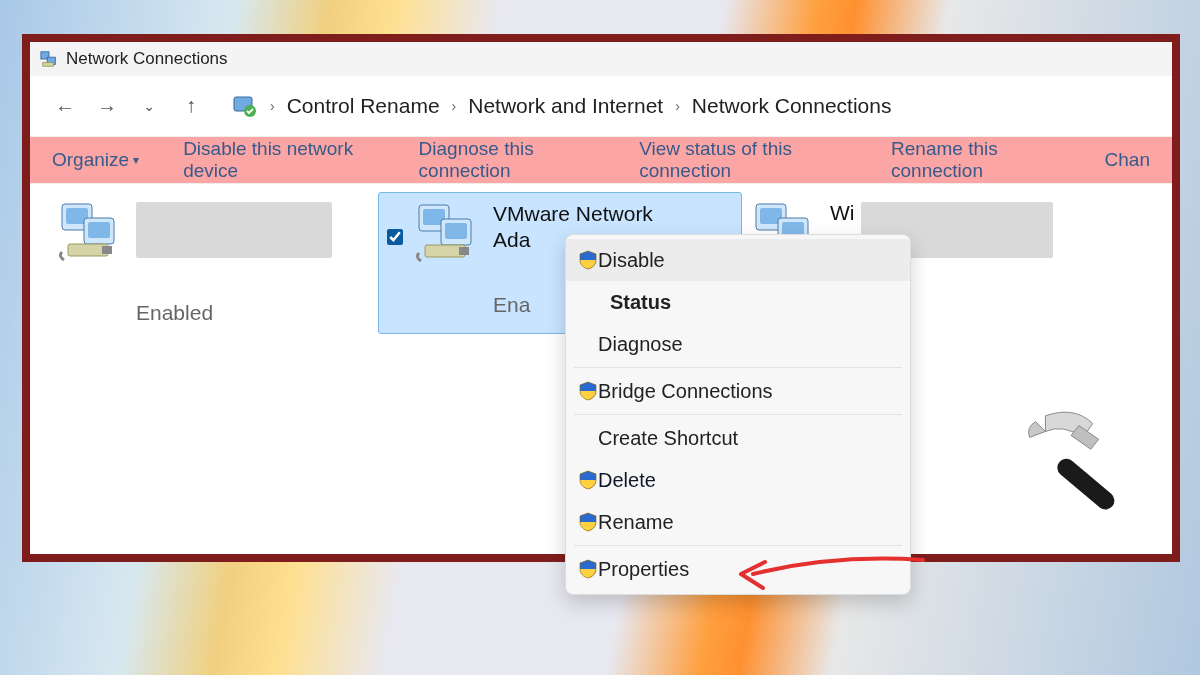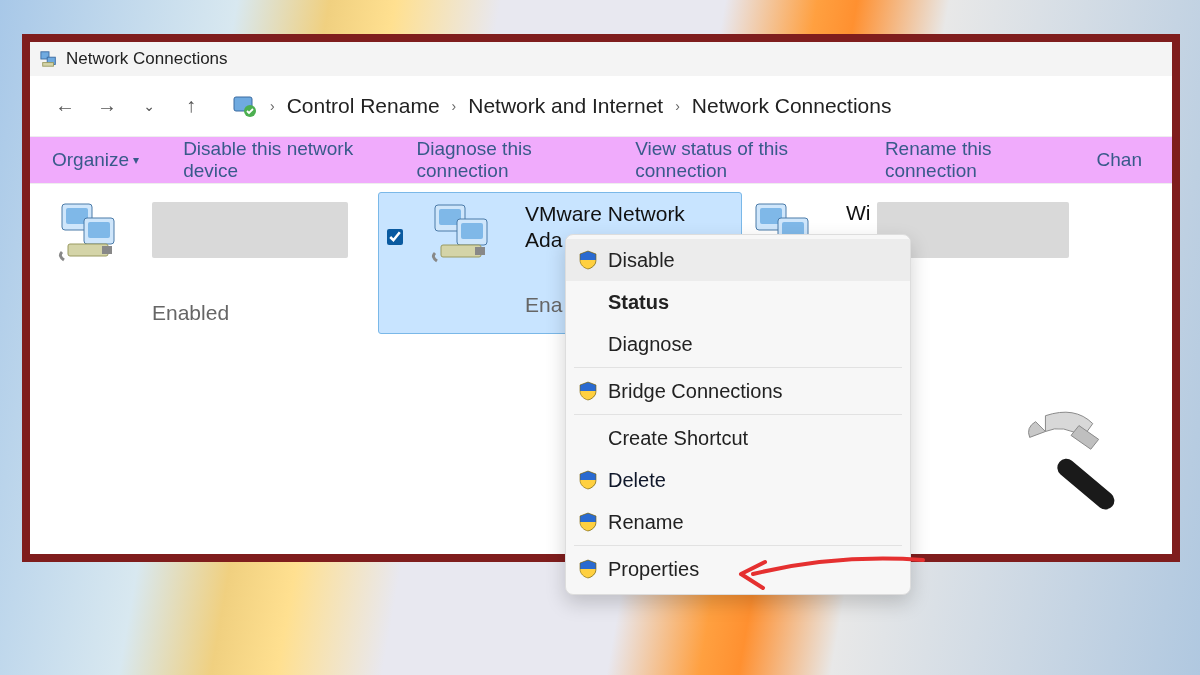--- a/index.html
+++ b/index.html
@@ -17,48 +17,48 @@
   .title-icon svg { display:block; }
   
   .navbar { height:60px; display:flex; align-items:center; padding:0 22px; border-bottom:1px solid transparent; }
   .nav-arrow { width:26px; text-align:center; color:#555; font-size:20px; margin-right:16px; cursor:pointer; }
   .nav-arrow.small { font-size:14px; }
   .nav-icon { width:26px; height:26px; margin-left:12px; margin-right:6px; }
   .breadcrumbs { display:flex; align-items:center; font-size:21px; color:#222; }
   .crumb { margin:0 6px; cursor:pointer; }
   .chev { color:#666; margin:0 6px; font-size:14px; }
   
-  .cmdbar { height:48px; background:#f0abfc; border-top:1px solid #eee; border-bottom:1px solid #eee; display:flex; align-items:center; padding:0 22px; font-size:19px; color:#385a8a; }
+  .cmdbar { height:48px; background:#fca5a5; border-top:1px solid #eee; border-bottom:1px solid #eee; display:flex; align-items:center; padding:0 22px; font-size:19px; color:#385a8a; }
   .cmd { margin-right:44px; cursor:pointer; display:flex; align-items:center; gap:4px; }
   
   .content { position:relative; height:calc(100% - 34px - 60px - 48px); background:#fff; padding:8px 18px; }
   .adapter-row { display:flex; gap:0; }
-  .adapter { display:flex; align-items:flex-start; padding:8px; gap:26px; }
+  .adapter { display:flex; align-items:flex-start; padding:8px; gap:10px; }
   .adapter.w1 { width:330px; }
   .adapter.w2 { width:364px; }
   .adapter.w3 { width:330px; }
   .adapter.selected { background:#c8e4ff; border:1px solid #7ab8e8; border-radius:3px; }
   .adapter .chk { width:16px; height:16px; margin-top:28px; accent-color:#0a5aa0; }
   .net-icon { width:70px; height:62px; flex-shrink:0; }
   .txtcol { display:flex; flex-direction:column; font-size:21px; color:#111; line-height:1.25; }
   .txtcol .sub { color:#666;margin-top:38px; }
   .redact { height:56px; background:#d9d9d9; border-radius:2px; }
   .redact.r1 { width:196px; margin-top:2px; margin-bottom:4px; }
   .redact.r3 { width:192px; margin-top:2px; }
   
   .ctxmenu {
     position:absolute; left:535px; top:50px; width:346px;
     background:#f7f7f7; border:1px solid #ddd; border-radius:8px;
     box-shadow:0 8px 20px rgba(0,0,0,0.18); padding:4px 0;
     font-size:20px; color:#222;
   }
-  .mi { height:42px; display:flex; align-items:center; padding:0 12px; gap:10px; cursor:pointer; }
+  .mi { height:42px; display:flex; align-items:center; padding:0 12px; cursor:pointer; }
   .mi.hover { background:#ececec; }
   .mi .shield { width:20px; height:20px; flex-shrink:0; }
-  .mi .lbl.bold { font-weight:600; }
+  .mi .lbl.bold { font-weight:600;margin-left:12px; }
   .mi .lbl.dis { color:#0f172a;text-align:center; }
   .mi.noicon .shield { visibility:hidden; }
   .sep { height:1px; background:#e2e2e2; margin:2px 8px; }
   
   .anno-arrow { position:absolute; left:705px; top:370px; width:190px; height:36px; pointer-events:none; }
   
   .hammer { position:absolute; right:28px; bottom:20px; width:138px; height:138px; pointer-events:none; }
 </style>
 </head>
 <body>
@@ -121,21 +121,21 @@
 
   <div class="cmdbar">
     <span class="cmd">
         <span>Organize</span>
         <span style="font-size:12px">▾</span>
       </span>
     <span class="cmd">Disable this network device</span>
     <span class="cmd">Diagnose this connection</span>
     <span class="cmd">View status of this connection</span>
     <span class="cmd">Rename this connection</span>
-    <span class="cmd" style="margin-right:8px">Chan</span>
+    <span class="cmd" style="margin-right:0">Chan</span>
   </div>
 
   <div class="content">
     <div class="adapter-row">
 
       <div class="adapter w1">
         <span class="net-icon"><svg viewBox="0 0 70 62">
               <use href="#netadapter"></use>
             </svg></span>
         <div class="txtcol">

